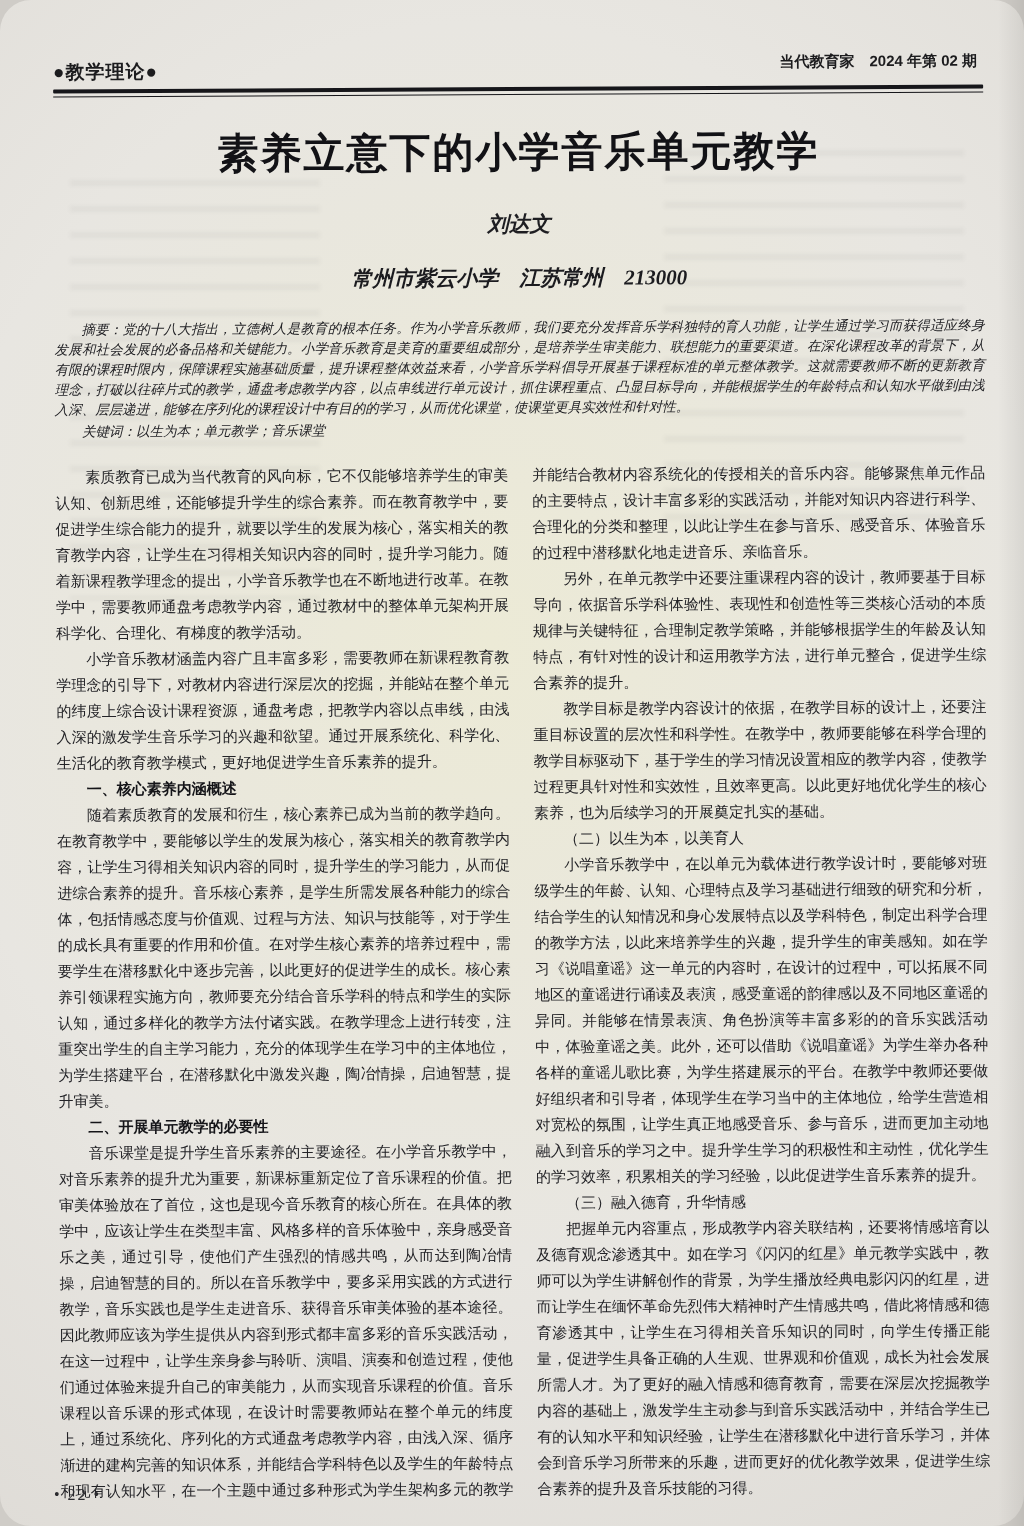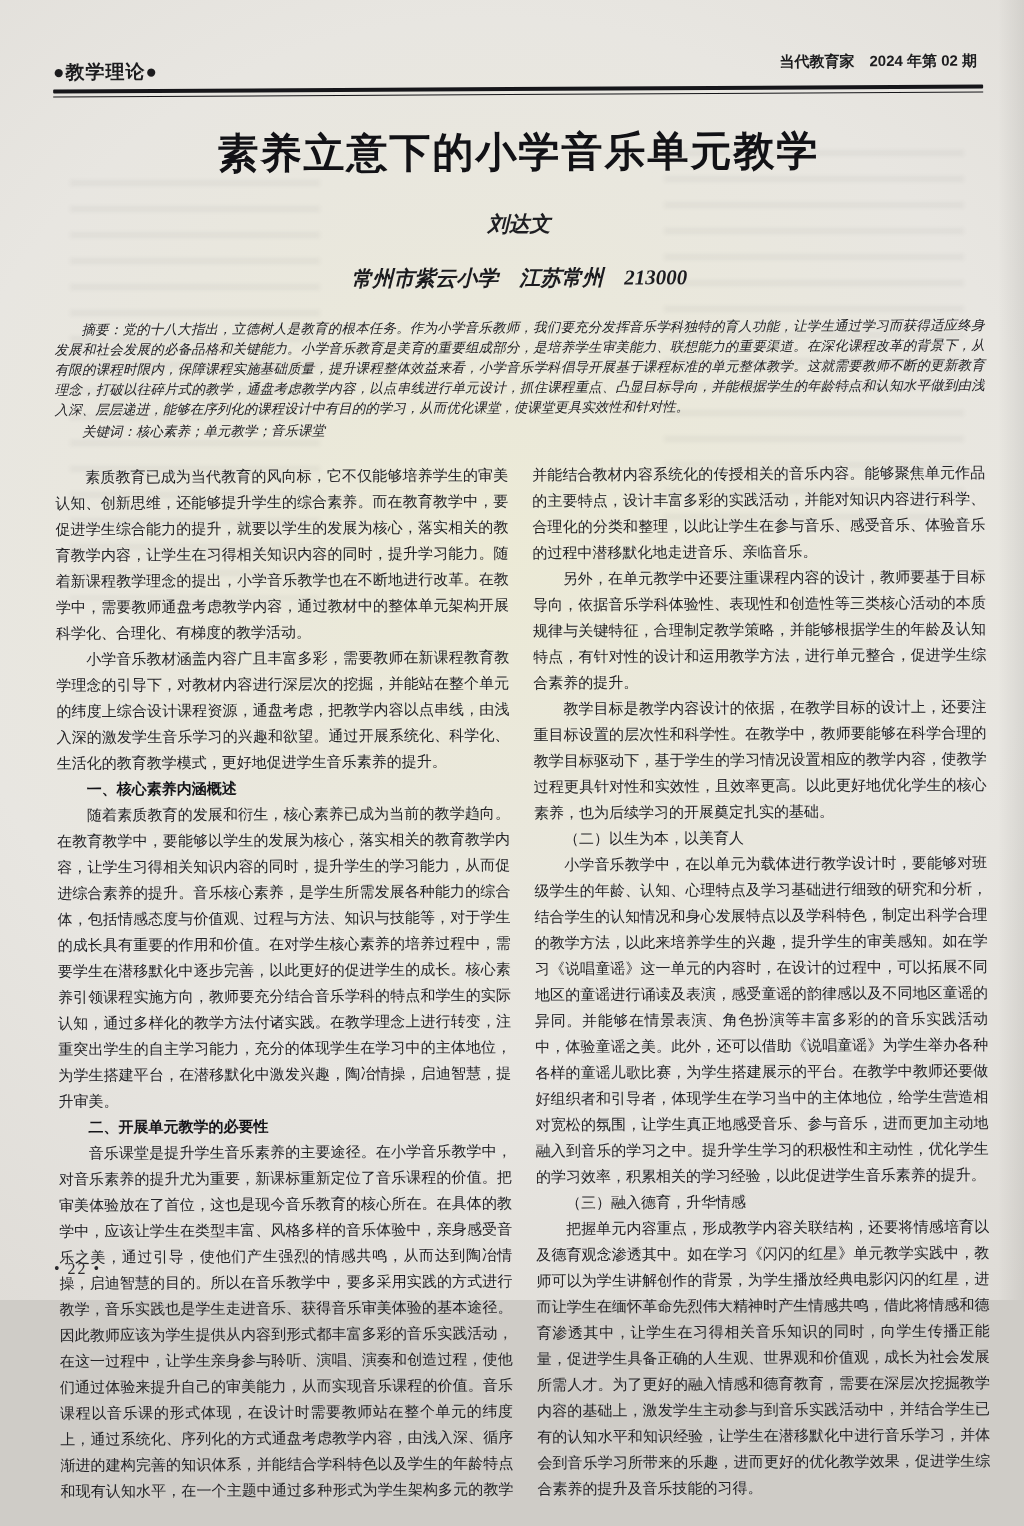--- a/index.html
+++ b/index.html
@@ -4,26 +4,27 @@
 <style>
   html,body{margin:0;padding:0;}
   body{
     width:1024px;height:1526px;
     font-family:"Liberation Serif","DejaVu Serif",serif;
     background:#cfccc7;
     overflow:hidden;
   }
   .page{
     position:relative;
-    width:1024px;height:1300px;
+    width:1024px;height:1526px;
     box-sizing:border-box;
     padding:54px 38px 0 56px;
     background:
       radial-gradient(ellipse 120% 90% at 48% 42%, #ecead6 0%, #e8e6e1 45%, #dedbd6 80%, #d3d0cb 100%);
     color:#26262a;
+    border-radius:31px;
   }
   .page::after{ 
     content:"";position:absolute;top:0;right:0;width:26px;height:100%;
     background:linear-gradient(to right, rgba(0,0,0,0) 0%, rgba(0,0,0,0.07) 100%);
     pointer-events:none;
   }
   .tilt{transform:rotate(-0.3deg);transform-origin:50% 40%;}
 
   
   .hdr{display:flex;justify-content:space-between;align-items:flex-end;
@@ -92,21 +93,21 @@
       <div class="thick"></div>
       <div class="thin"></div>
     </div>
 
     <div class="title">素养立意下的小学音乐单元教学</div>
     <div class="author">刘达文</div>
     <div class="affil">常州市紫云小学　江苏常州　213000</div>
 
     <div class="abstract-block">
       <p><b>摘要：</b><span>党的十八大指出，立德树人是教育的根本任务。作为小学音乐教师，我们要充分发挥音乐学科独特的育人功能，让学生通过学习而获得适应终身发展和社会发展的必备品格和关键能力。小学音乐教育是美育的重要组成部分，是培养学生审美能力、联想能力的重要渠道。在深化课程改革的背景下，从有限的课程时限内，保障课程实施基础质量，提升课程整体效益来看，小学音乐学科倡导开展基于课程标准的单元整体教学。这就需要教师不断的更新教育理念，打破以往碎片式的教学，通盘考虑教学内容，以点串线进行单元设计，抓住课程重点、凸显目标导向，并能根据学生的年龄特点和认知水平做到由浅入深、层层递进，能够在序列化的课程设计中有目的的学习，从而优化课堂，使课堂更具实效性和针对性。</span></p>
-      <p class="keywords"><b>关键词：</b><span>核心素养；单元教学；音乐课堂</span></p>
+      <p class="keywords"><b>关键词：</b><span>以生为本；单元教学；音乐课堂</span></p>
     </div>
 
     <div class="columns">
       <div class="col">
           <p class="para">素质教育已成为当代教育的风向标，它不仅能够培养学生的审美认知、创新思维，还能够提升学生的综合素养。而在教育教学中，要促进学生综合能力的提升，就要以学生的发展为核心，落实相关的教育教学内容，让学生在习得相关知识内容的同时，提升学习能力。随着新课程教学理念的提出，小学音乐教学也在不断地进行改革。在教学中，需要教师通盘考虑教学内容，通过教材中的整体单元架构开展科学化、合理化、有梯度的教学活动。</p>
           <p class="para">小学音乐教材涵盖内容广且丰富多彩，需要教师在新课程教育教学理念的引导下，对教材内容进行深层次的挖掘，并能站在整个单元的纬度上综合设计课程资源，通盘考虑，把教学内容以点串线，由浅入深的激发学生音乐学习的兴趣和欲望。通过开展系统化、科学化、生活化的教育教学模式，更好地促进学生音乐素养的提升。</p>
           <p class="h2">一、核心素养内涵概述</p>
           <p class="para">随着素质教育的发展和衍生，核心素养已成为当前的教学趋向。在教育教学中，要能够以学生的发展为核心，落实相关的教育教学内容，让学生习得相关知识内容的同时，提升学生的学习能力，从而促进综合素养的提升。音乐核心素养，是学生所需发展各种能力的综合体，包括情感态度与价值观、过程与方法、知识与技能等，对于学生的成长具有重要的作用和价值。在对学生核心素养的培养过程中，需要学生在潜移默化中逐步完善，以此更好的促进学生的成长。核心素养引领课程实施方向，教师要充分结合音乐学科的特点和学生的实际认知，通过多样化的教学方法付诸实践。在教学理念上进行转变，注重突出学生的自主学习能力，充分的体现学生在学习中的主体地位，为学生搭建平台，在潜移默化中激发兴趣，陶冶情操，启迪智慧，提升审美。</p>
           <p class="h2">二、开展单元教学的必要性</p>
           <p class="para">音乐课堂是提升学生音乐素养的主要途径。在小学音乐教学中，对音乐素养的提升尤为重要，新课标重新定位了音乐课程的价值。把审美体验放在了首位，这也是现今音乐教育的核心所在。在具体的教学中，应该让学生在类型丰富、风格多样的音乐体验中，亲身感受音乐之美，通过引导，使他们产生强烈的情感共鸣，从而达到陶冶情操，启迪智慧的目的。所以在音乐教学中，要多采用实践的方式进行教学，音乐实践也是学生走进音乐、获得音乐审美体验的基本途径。因此教师应该为学生提供从内容到形式都丰富多彩的音乐实践活动，在这一过程中，让学生亲身参与聆听、演唱、演奏和创造过程，使他们通过体验来提升自己的审美能力，从而实现音乐课程的价值。音乐课程以音乐课的形式体现，在设计时需要教师站在整个单元的纬度上，通过系统化、序列化的方式通盘考虑教学内容，由浅入深、循序渐进的建构完善的知识体系，并能结合学科特色以及学生的年龄特点和现有认知水平，在一个主题中通过多种形式为学生架构多元的教学活动，让学生在活动中提升音乐素养，并为后续的学习和发展奠定基础。</p>

